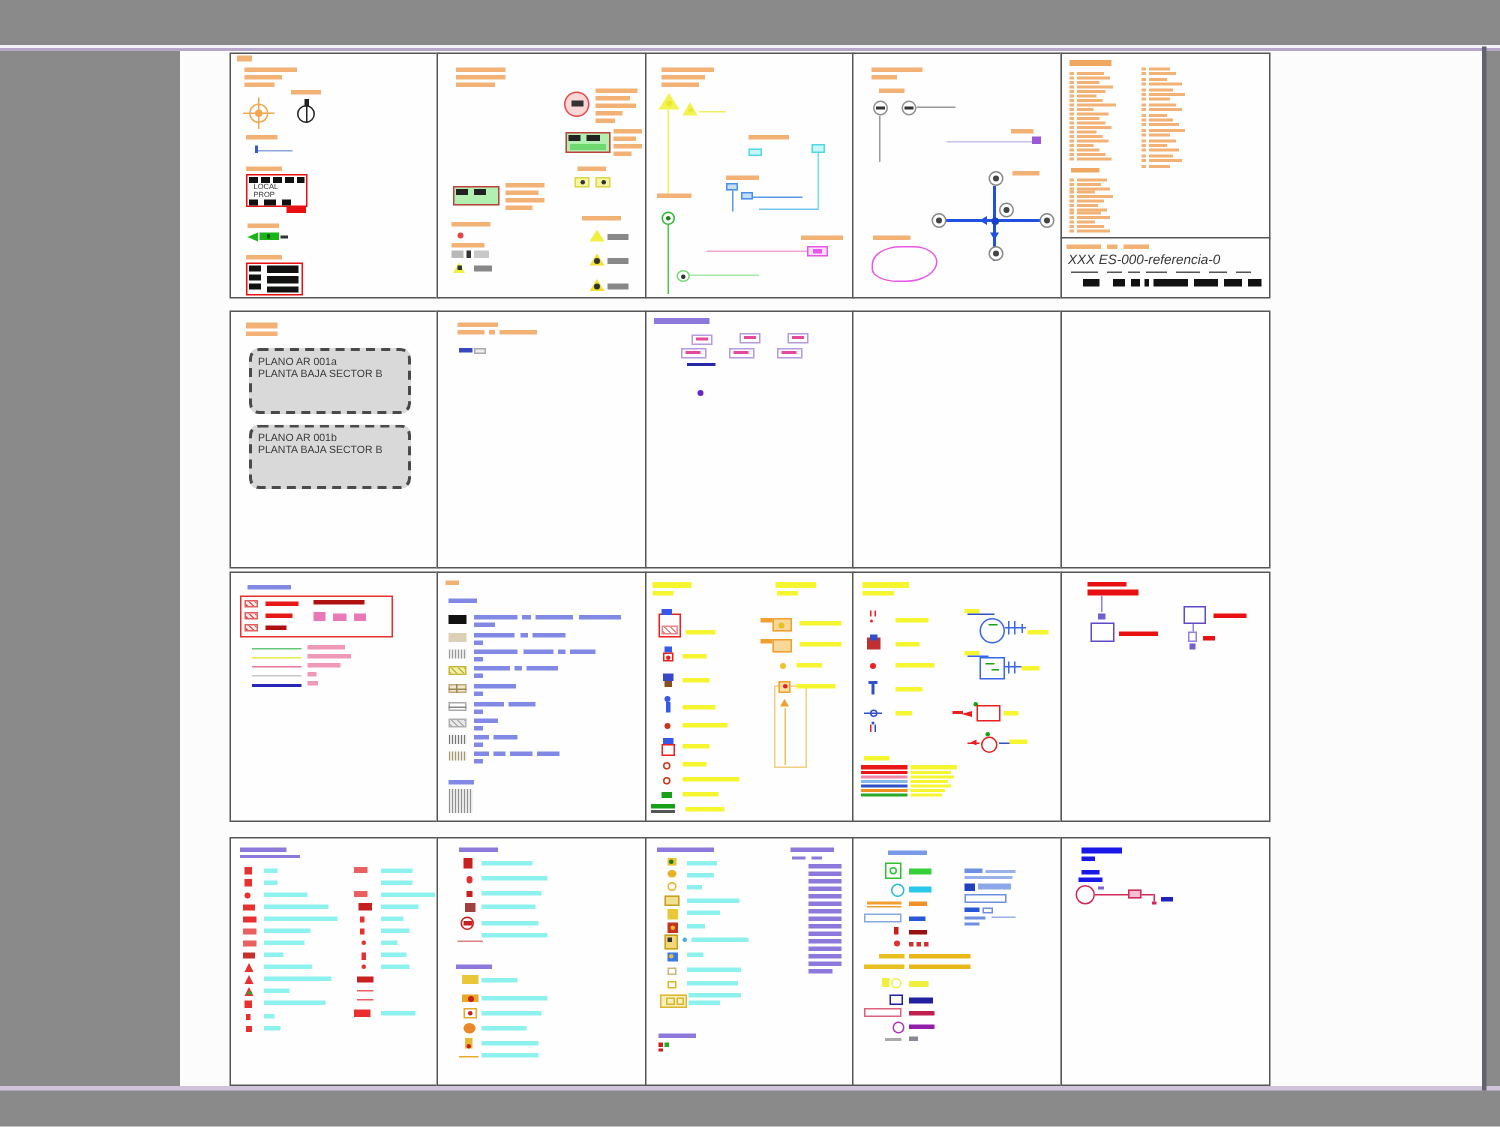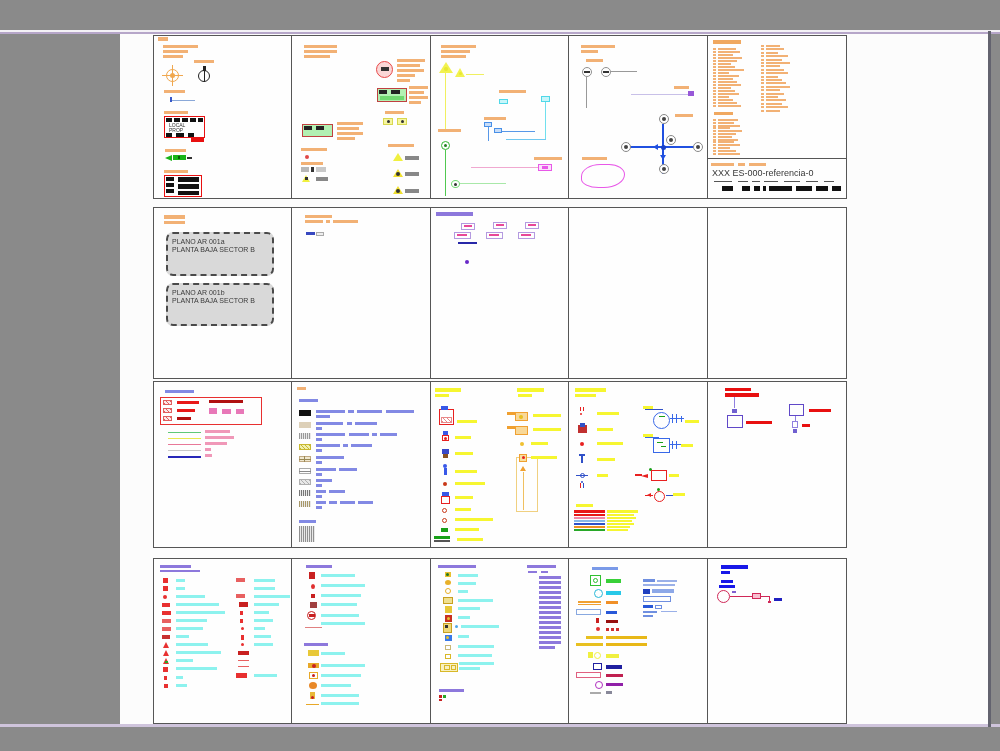--- a/index.html
+++ b/index.html
@@ -292,21 +292,21 @@
         <div style="position: absolute; left: 0px; top: 61.2px; width: 3px; height: 2px; background: rgb(242, 177, 117);"></div>
         <div style="position: absolute; left: 5px; top: 61.2px; width: 22px; height: 2px; background: rgb(242, 177, 117);"></div>
         <div style="position: absolute; left: 0px; top: 64.6px; width: 3px; height: 2px; background: rgb(242, 177, 117);"></div>
         <div style="position: absolute; left: 5px; top: 64.6px; width: 14px; height: 2px; background: rgb(242, 177, 117);"></div>
       </div>
     </div>
     <div class="panel" style="left: 707px; top: 158px; width: 138px; height: 39px;">
       <div style="position: absolute; left: 3px; top: 4px; width: 23px; height: 3px; background: rgb(242, 177, 117);"></div>
       <div style="position: absolute; left: 30px; top: 4px; width: 7px; height: 3px; background: rgb(242, 177, 117);"></div>
       <div style="position: absolute; left: 41px; top: 4px; width: 17px; height: 3px; background: rgb(242, 177, 117);"></div>
-      <div class="ptext" style="position: absolute; left: 4px; top: 10px; font-size: 9px; color: rgb(56, 56, 56);">XXX  ES-000-referencia-0</div>
+      <div class="ptext" style="position: absolute; left: 4px; top: 10px; font-size: 9px; color: rgb(56, 56, 56); font-style: italic;">XXX  ES-000-referencia-0</div>
       <div style="position: absolute; left: 6px; top: 22px; width: 18px; height: 1px; background: rgb(85, 85, 85);"></div>
       <div style="position: absolute; left: 30px; top: 22px; width: 10px; height: 1px; background: rgb(85, 85, 85);"></div>
       <div style="position: absolute; left: 44px; top: 22px; width: 8px; height: 1px; background: rgb(85, 85, 85);"></div>
       <div style="position: absolute; left: 56px; top: 22px; width: 14px; height: 1px; background: rgb(85, 85, 85);"></div>
       <div style="position: absolute; left: 76px; top: 22px; width: 16px; height: 1px; background: rgb(85, 85, 85);"></div>
       <div style="position: absolute; left: 98px; top: 22px; width: 12px; height: 1px; background: rgb(85, 85, 85);"></div>
       <div style="position: absolute; left: 116px; top: 22px; width: 10px; height: 1px; background: rgb(85, 85, 85);"></div>
       <div style="position: absolute; left: 14px; top: 27px; width: 11px; height: 5px; background: rgb(17, 17, 17);"></div>
       <div style="position: absolute; left: 34px; top: 27px; width: 8px; height: 5px; background: rgb(17, 17, 17);"></div>
       <div style="position: absolute; left: 46px; top: 27px; width: 6px; height: 5px; background: rgb(17, 17, 17);"></div>

